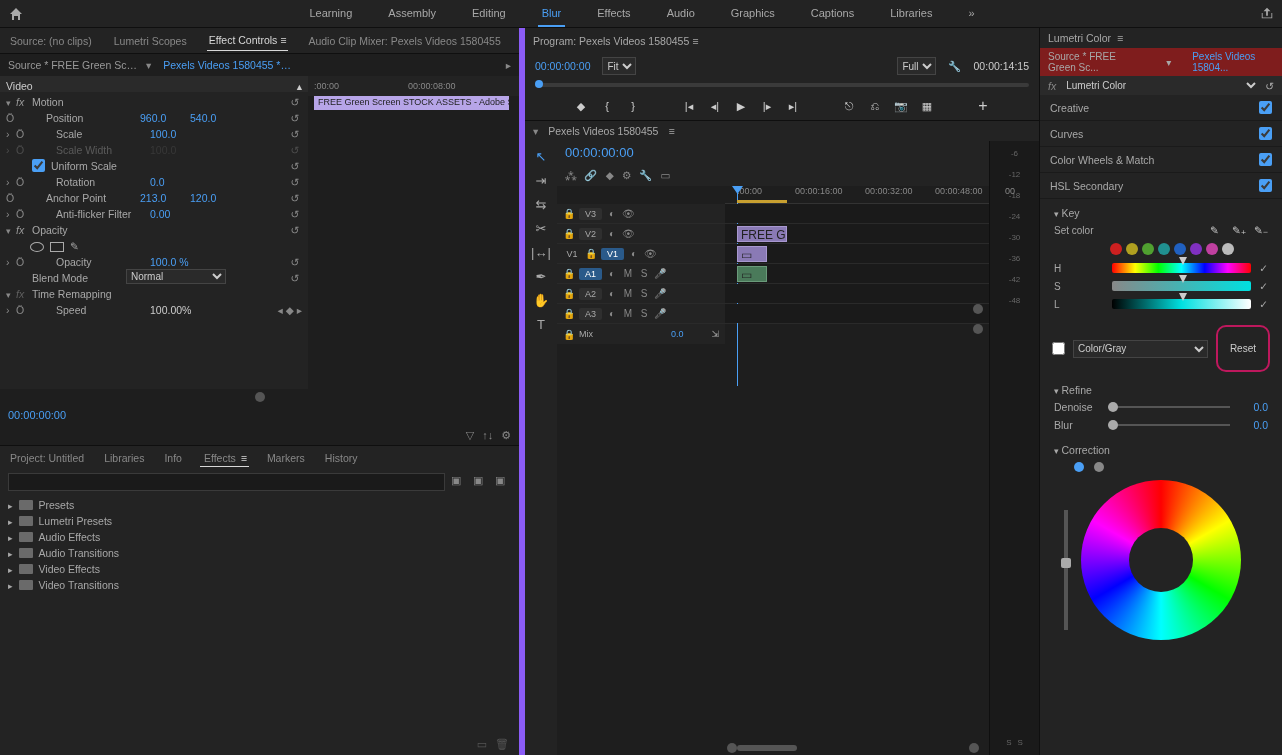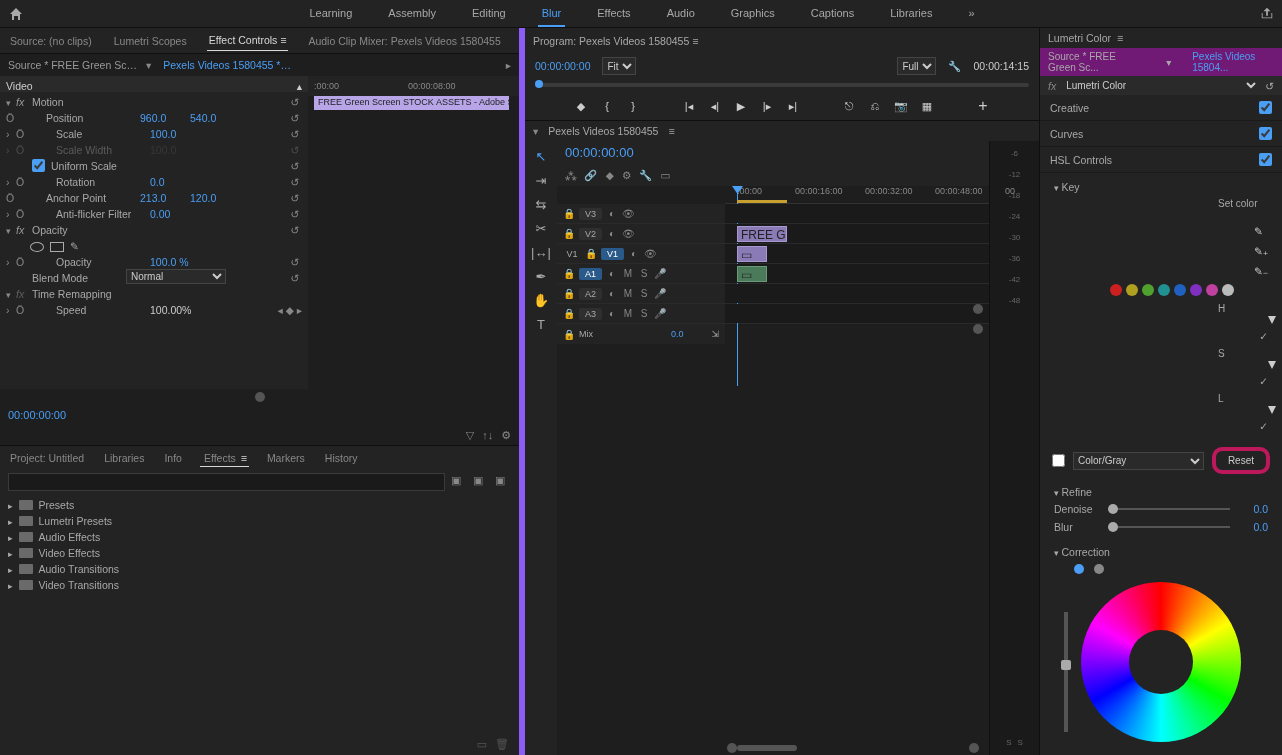--- a/index.html
+++ b/index.html
@@ -100,40 +100,40 @@
 .track-content { flex: 1; position: relative; background: #1a1a1a; }
 .clip { position: absolute; top: 2px; height: 16px; background: #8a7ab5; border: 1px solid #a898d0; font-size: 12px; padding: 1px 3px; color: #222; overflow: hidden; white-space: nowrap; }
 .clip.audio { background: #4a7a5a; border-color: #6a9a7a; }
 .tl-mix { display: flex; height: 20px; }
 .tl-mix .track-head { width: 168px; }
 .tl-audio-meters { width: 50px; background: #1a1a1a; border-left: 1px solid #0f0f0f; display: flex; flex-direction: column; align-items: center; padding: 8px 4px; font-size: 8px; color: #666; gap: 12px; }
 
 
 .lum-panel { background: #232323; height: 100%; display: flex; flex-direction: column; font-size: 10.5px; }
 .lum-header { padding: 4px 8px; display: flex; align-items: center; gap: 6px; }
-.lum-src { padding: 3px 8px; background: #701a75; display: flex; align-items: center; gap: 21px; font-size: 10px; }
+.lum-src { padding: 3px 8px; background: #7f1d1d; display: flex; align-items: center; gap: 21px; font-size: 10px; }
 .lum-src .seq { color: #4a9ff5; }
 .lum-fx { padding: 3px 8px; display: flex; align-items: center; gap: 6px; background: #2a2a2a; }
 .lum-fx select { flex: 1; background: #2a2a2a; border: none; color: #ccc; font-size: 10px; }
 .lum-section { padding: 6px 10px; border-bottom: 1px solid #1a1a1a; display: flex; align-items: center; justify-content: space-between; cursor: pointer; }
 .lum-section input[type=checkbox] { accent-color: #4a9ff5; }
 .lum-key { padding: 6px 14px; }
-.lum-key-row { display: flex; align-items: flex-end; gap: 8px; padding: 3px 0; flex-direction: column; }
+.lum-key-row { display: flex; align-items: center; gap: 8px; padding: 3px 0; }
 .lum-key-row .lbl { width: 50px; font-size: 10px; }
 .eyedrop { width: 14px; cursor: pointer; color: #ccc; }
 .swatches { display: flex; gap: 4px; padding: 4px 0 4px 56px; }
 .swatch { width: 12px; height: 12px; border-radius: 50%; cursor: pointer; }
 .hsl-slider { flex: 1; height: 10px; border-radius: 2px; position: relative; cursor: pointer; }
 .hsl-h { background: linear-gradient(90deg, red, yellow, lime, cyan, blue, magenta, red); }
 .hsl-s { background: linear-gradient(90deg, #888, #00e0e0); }
 .hsl-l { background: linear-gradient(90deg, #000, #00e0e0, #fff); }
 .hsl-handle { position: absolute; top: -6px; left: 48%; width: 8px; height: 10px; border-left: 4px solid transparent; border-right: 4px solid transparent; border-top: 8px solid #ccc; }
 .lum-cg { display: flex; align-items: center; gap: 8px; padding: 6px 12px; }
 .lum-cg select { flex: 1; background: #2a2a2a; border: 1px solid #444; color: #ccc; font-size: 10px; height: 18px; }
-.lum-cg button { background: none; border: 4px solid #be185d; color: #ccc; border-radius: 10px; padding: 4px 12px; font-size: 10px; cursor: pointer; }
+.lum-cg button { background: none; border: 2px solid #be185d; color: #ccc; border-radius: 10px; padding: 16px 12px; font-size: 10px; cursor: pointer; }
 .lum-refine { padding: 4px 14px; }
 .lum-refine-row { display: flex; align-items: center; gap: 8px; padding: 3px 0; }
 .lum-refine-row .lbl { width: 46px; }
 .lum-refine-row .track { flex: 1; height: 2px; background: #555; position: relative; border: none; }
 .lum-refine-row .knob { position: absolute; left: 0; top: -4px; width: 10px; height: 10px; border-radius: 50%; background: #aaa; }
 .lum-refine-row .val { color: #4a9ff5; width: 30px; text-align: right; }
 .color-wheel { width: 160px; height: 160px; margin: 8px auto; border-radius: 50%; background: conic-gradient(red, yellow, lime, cyan, blue, magenta, red); position: relative; }
 .color-wheel::after { content: ''; position: absolute; inset: 30%; background: #232323; border-radius: 50%; }
 .lum-vslider { position: absolute; left: 10px; top: 50%; width: 4px; height: 120px; background: #555; transform: translateY(-50%); }
 .lum-vslider .knob { position: absolute; left: -3px; top: 40%; width: 10px; height: 10px; background: #aaa; border-radius: 2px; }
@@ -327,26 +327,26 @@
             <span>Lumetri Presets</span>
           </div>
         <div class="folder-item">
             <span class="chev-ico"></span>
             <span class="fold-ico"></span>
             <span>Audio Effects</span>
           </div>
         <div class="folder-item">
             <span class="chev-ico"></span>
             <span class="fold-ico"></span>
-            <span>Video Effects</span>
+            <span>Audio Transitions</span>
           </div>
         <div class="folder-item">
             <span class="chev-ico"></span>
             <span class="fold-ico"></span>
-            <span>Audio Transitions</span>
+            <span>Video Effects</span>
           </div>
         <div class="folder-item">
             <span class="chev-ico"></span>
             <span class="fold-ico"></span>
             <span>Video Transitions</span>
           </div>
       </div>
       <div class="proj-footer">
         <span>▭</span>
         <span>🗑</span>
@@ -552,21 +552,25 @@
       </div>
       <div class="lum-section">
           <span>Creative</span>
           <input type="checkbox" checked="" style="">
         </div>
       <div class="lum-section">
           <span>Curves</span>
           <input type="checkbox" checked="" style="">
         </div>
       <div class="lum-section">
-          <span>HSL Controls</span>
+          <span>Color Wheels &amp; Match</span>
+          <input type="checkbox" checked="" style="">
+        </div>
+      <div class="lum-section">
+          <span>HSL Secondary</span>
           <input type="checkbox" checked="" style="">
         </div>
 
       <div class="lum-key">
         <div style="padding:2px 0"><span class="chev-ico open"></span> <span>Key</span></div>
         <div class="lum-key-row">
           <span class="lbl">Set color</span>
           <span style="flex:1"></span>
           <span class="eyedrop">✎</span>
           <span class="eyedrop">✎₊</span>

